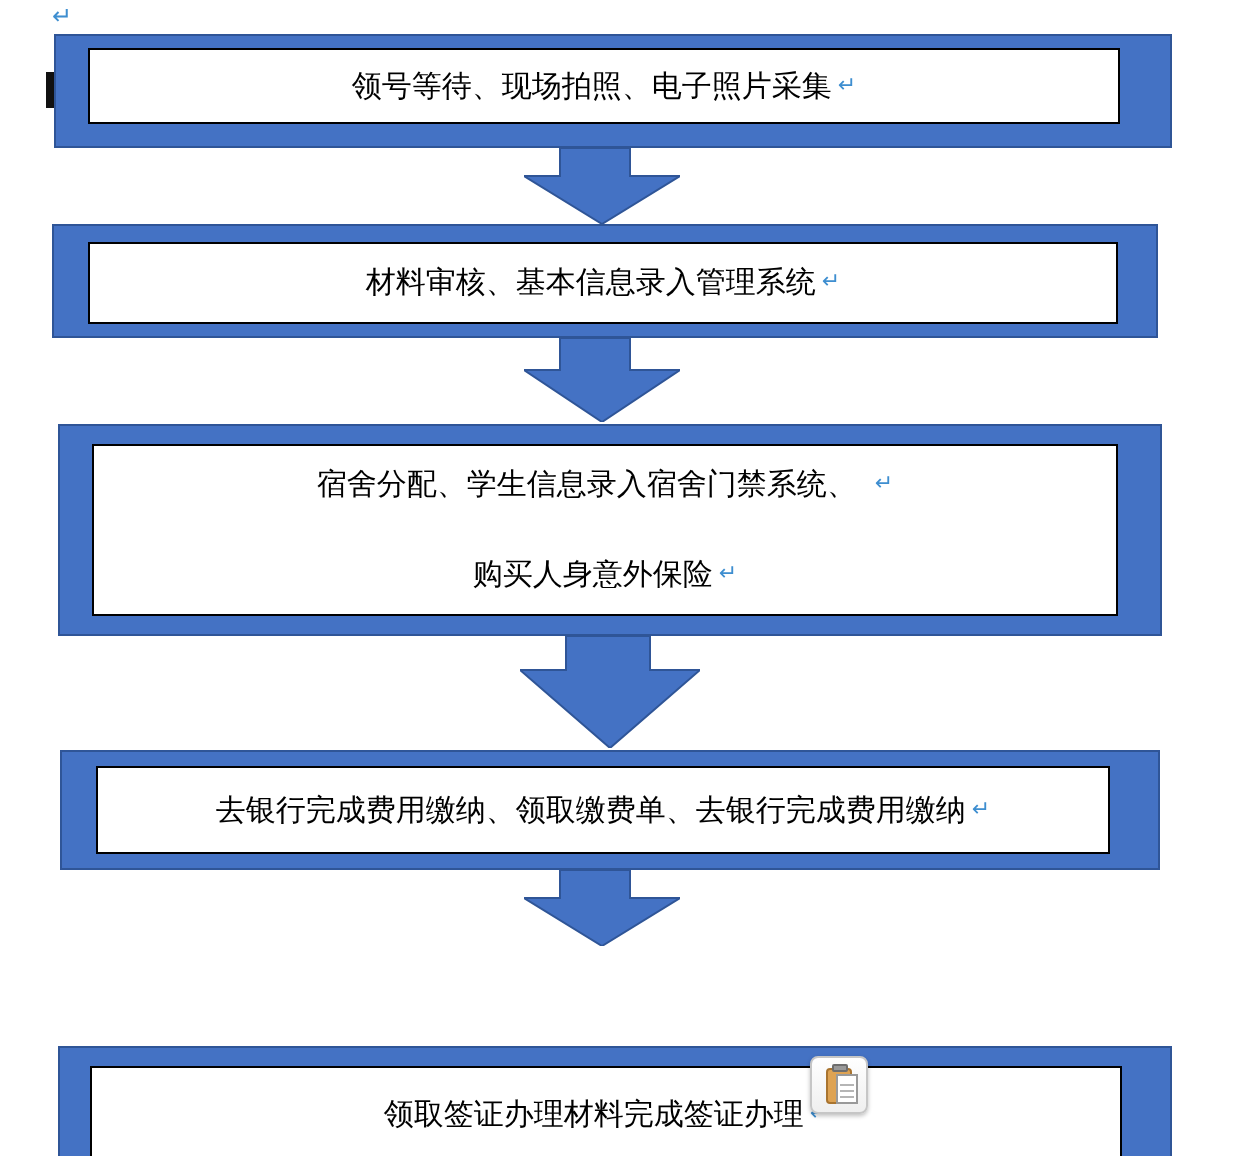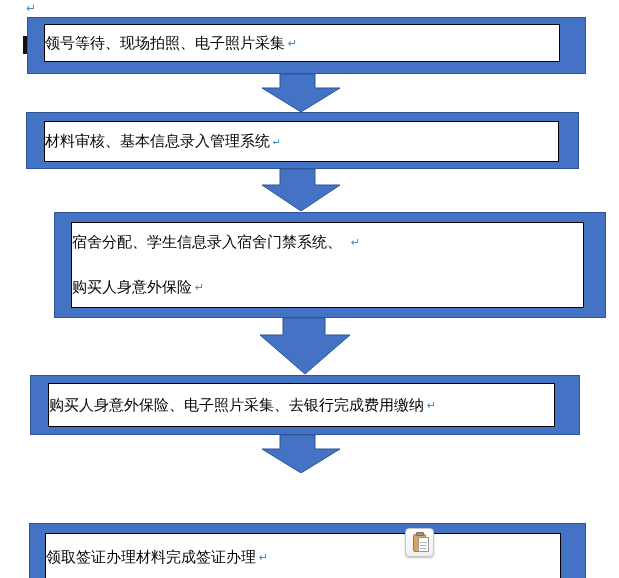--- a/index.html
+++ b/index.html
@@ -13,21 +13,21 @@
   body{background:#ffffff;font-family:"Liberation Sans","DejaVu Sans",sans-serif;}
   .canvas{position:relative;width:619px;height:578px;background:#ffffff;overflow:hidden;}
 
   .pilcrow{color:var(--pilcrow);font-size:11px;line-height:1;}
   .top-pilcrow{position:absolute;left:26px;top:2px;font-size:12px;}
 
   .cursor-bar{position:absolute;left:23px;top:36px;width:4px;height:18px;background:#111111;}
 
   .step{position:absolute;background:var(--shape-fill);border:1px solid var(--shape-border);}
   .inner{position:absolute;background:#ffffff;border:1.5px solid var(--inner-border);
-         display:flex;flex-direction:column;justify-content:center;}
+         display:flex;flex-direction:column;align-items:center;justify-content:center;}
   .line{font-size:15px;color:var(--text);white-space:nowrap;display:flex;align-items:center;}
   .line .pilcrow{margin-left:3px;}
 
   .arrow{position:absolute;display:block;}
 
   .paste-btn{position:absolute;left:405px;top:528px;width:29px;height:29px;
              background:linear-gradient(#ffffff,#efefef);border:1px solid #c6c6c6;
              border-radius:4px;box-shadow:0 1px 2px rgba(0,0,0,0.25);}
   .clipboard{position:absolute;left:0;top:0;width:100%;height:100%;}
   .clip-board-body{position:absolute;left:7px;top:5px;width:13px;height:18px;
@@ -52,54 +52,54 @@
         <span>领号等待、现场拍照、电子照片采集</span>
         <span class="pilcrow">↵</span>
       </div>
     </div>
   </div>
 
   <svg class="arrow" style="left:262px;top:74px;" width="78" height="38" viewBox="0 0 78 38">
     <polygon points="18,0 53,0 53,14 78,14 39,38 0,14 18,14" fill="#4472C4" stroke="#2F5597" stroke-width="1"></polygon>
   </svg>
 
-  <div class="step" style="left:26px;top:112px;width:553px;height:57px;font-family:Liberation Mono, monospace;">
+  <div class="step" style="left:26px;top:112px;width:553px;height:57px;">
     <div class="inner" style="left:17px;top:8px;width:515px;height:41px;">
       <div class="line">
         <span>材料审核、基本信息录入管理系统</span>
         <span class="pilcrow">↵</span>
       </div>
     </div>
   </div>
 
   <svg class="arrow" style="left:262px;top:169px;" width="78" height="42" viewBox="0 0 78 42">
     <polygon points="18,0 53,0 53,16 78,16 39,42 0,16 18,16" fill="#4472C4" stroke="#2F5597" stroke-width="1"></polygon>
   </svg>
 
-  <div class="step" style="left:29px;top:212px;width:552px;height:106px;margin-left:25px;">
+  <div class="step" style="left:29px;top:212px;width:552px;height:106px;">
     <div class="inner" style="left:16px;top:9px;width:513px;height:86px;gap:26px;">
       <div class="line">
         <span>宿舍分配、学生信息录入宿舍门禁系统、</span>
         <span class="pilcrow" style="margin-left:9px;">↵</span>
       </div>
       <div class="line">
         <span>购买人身意外保险</span>
         <span class="pilcrow">↵</span>
       </div>
     </div>
   </div>
 
   <svg class="arrow" style="left:260px;top:318px;" width="90" height="56" viewBox="0 0 90 56">
     <polygon points="23,0 65,0 65,17 90,17 45,56 0,17 23,17" fill="#4472C4" stroke="#2F5597" stroke-width="1"></polygon>
   </svg>
 
   <div class="step" style="left:30px;top:375px;width:550px;height:60px;">
     <div class="inner" style="left:17px;top:7px;width:507px;height:44px;">
       <div class="line">
-        <span>购买人身意外保险、电子照片采集、去银行完成费用缴纳</span>
+        <span>去银行完成费用缴纳、领取缴费单、去银行完成费用缴纳</span>
         <span class="pilcrow">↵</span>
       </div>
     </div>
   </div>
 
   <svg class="arrow" style="left:262px;top:435px;" width="78" height="38" viewBox="0 0 78 38">
     <polygon points="18,0 53,0 53,14 78,14 39,38 0,14 18,14" fill="#4472C4" stroke="#2F5597" stroke-width="1"></polygon>
   </svg>
 
   <div class="step" style="left:29px;top:480px;width:557px;height:68px;margin-top:43px;">

